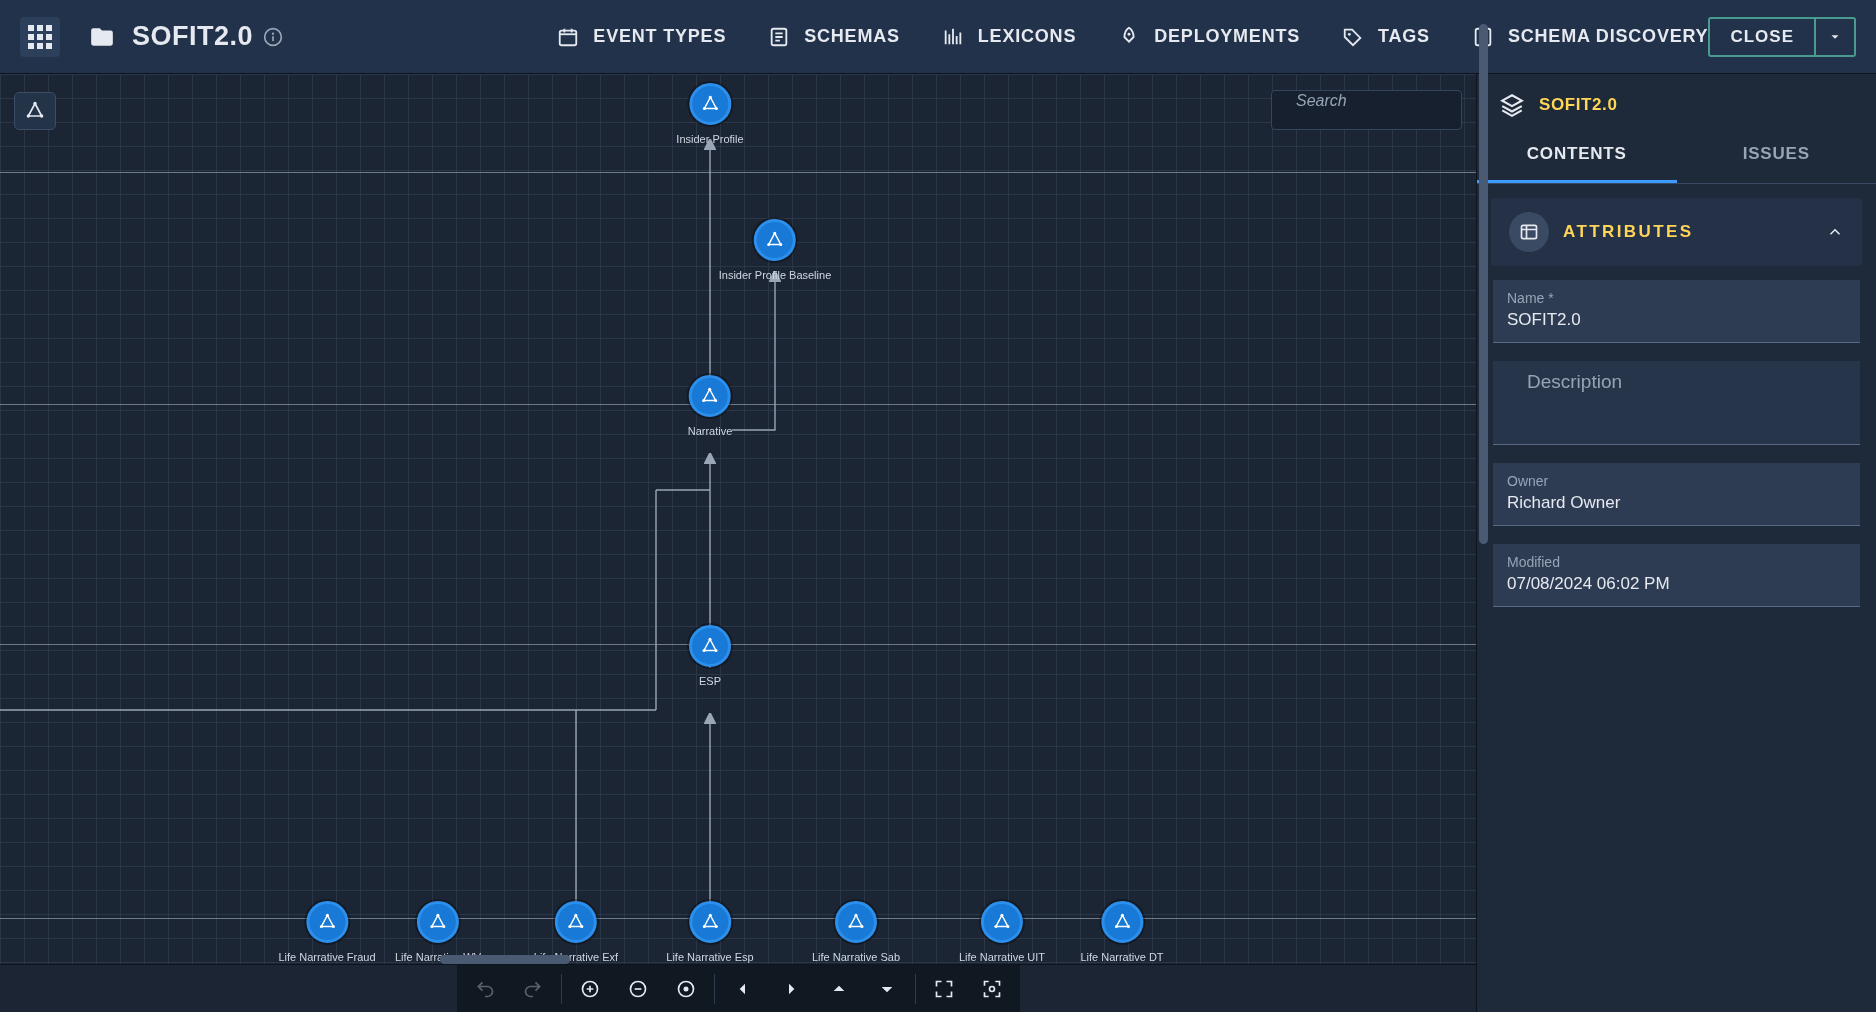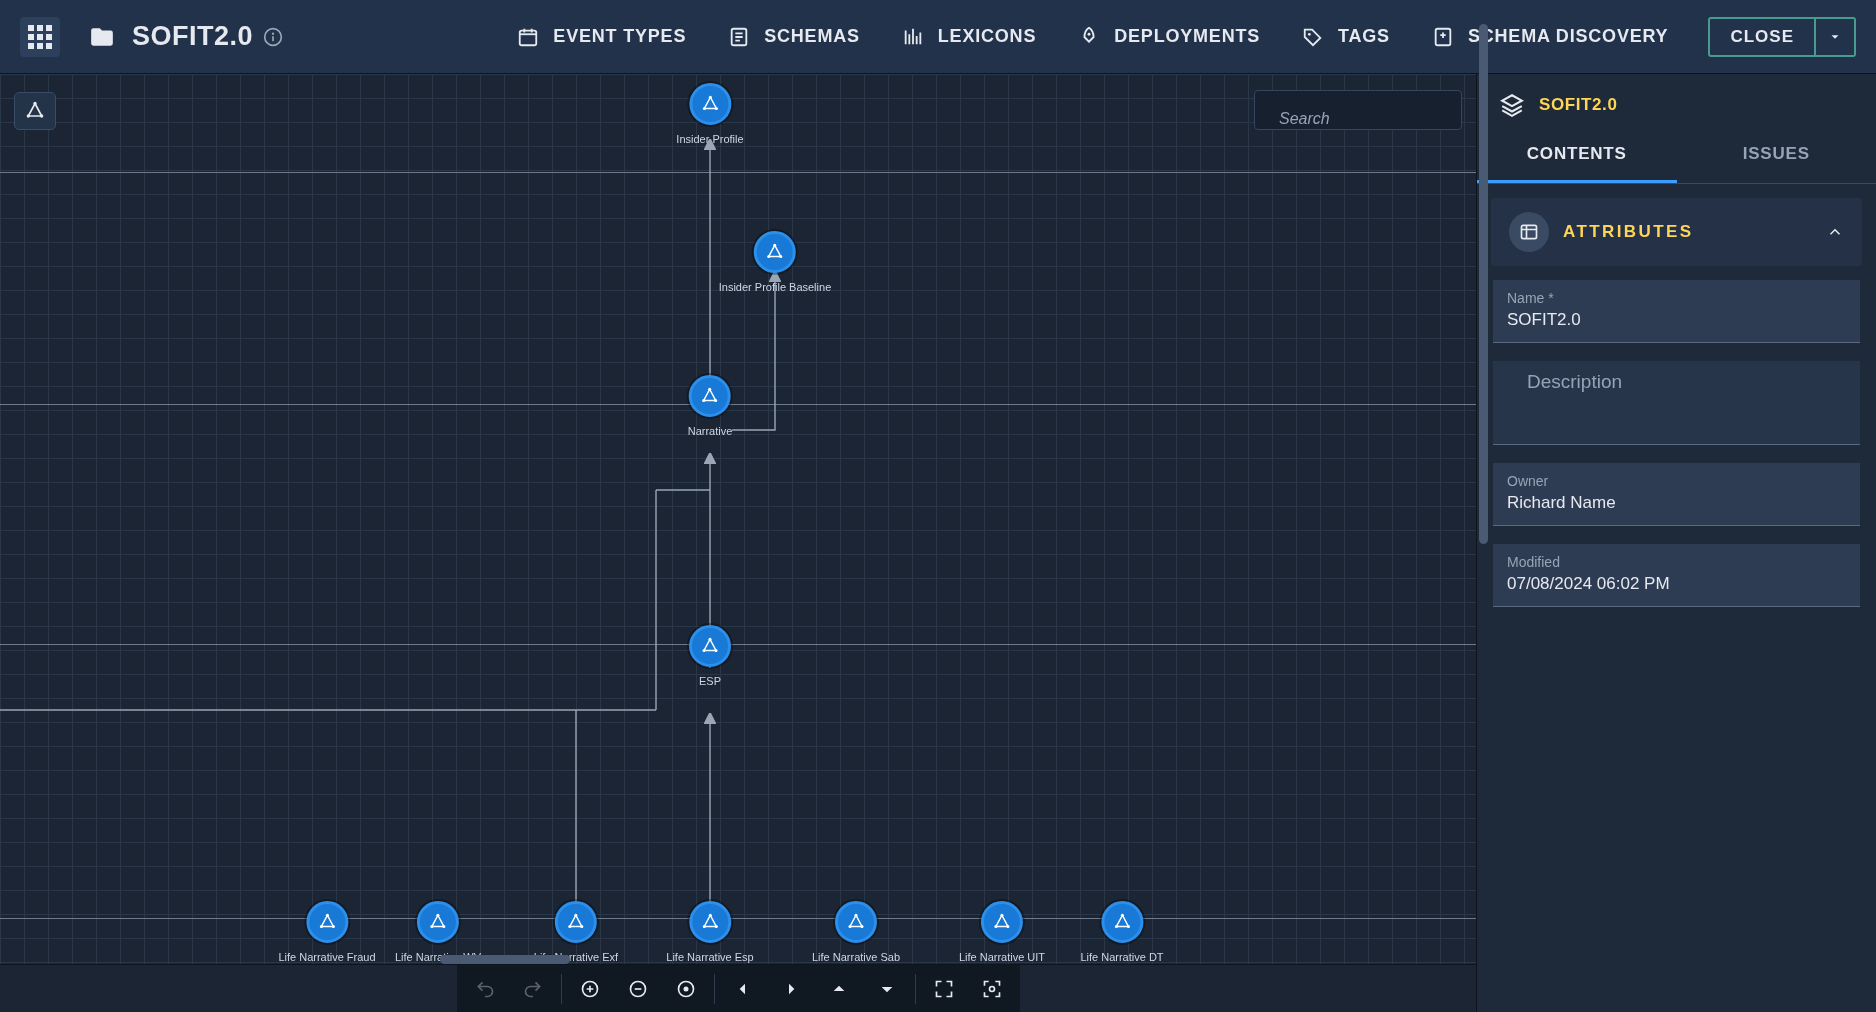--- a/index.html
+++ b/index.html
@@ -27,36 +27,36 @@
   .apps-btn{width:40px;height:40px;background:#2c3f5b;border-radius:4px;display:flex;align-items:center;justify-content:center;margin-right:26px;cursor:pointer;}
   .apps-grid{display:grid;grid-template-columns:repeat(3,6px);grid-template-rows:repeat(3,6px);gap:3px;}
   .apps-grid span{background:#e6e9ef;width:6px;height:6px;}
   .folder-ico{width:32px;height:26px;margin-right:14px;}
   .app-title{font-size:27px;font-weight:600;letter-spacing:.5px;}
   .info-ico{margin-left:10px;opacity:.7;}
   .nav-spacer{flex:1;}
   .nav-items{display:flex;align-items:center;gap:42px;}
   .nav-item{display:flex;gap:14px;font-size:18px;font-weight:600;letter-spacing:.8px;cursor:pointer;}
   .nav-ico{width:22px;height:22px;display:flex;align-items:center;justify-content:center;}
-  .close-grp{display:flex;margin-left:40px;justify-content:flex-end;}
+  .close-grp{display:flex;justify-content:flex-end;}
   .close-btn{border:2px solid var(--close-border);color:var(--text);font-size:17px;font-weight:600;letter-spacing:1px;padding:8px 20px;border-radius:3px 0 0 3px;cursor:pointer;background:transparent;}
   .close-drop{border:2px solid var(--close-border);border-left:none;width:40px;display:flex;align-items:center;justify-content:center;border-radius:0 3px 3px 0;cursor:pointer;}
   
   .main{display:flex;height:calc(1012px - 74px);}
   .canvas-wrap{flex:1;position:relative;overflow:hidden;}
   .side-panel{width:400px;background:var(--bg-panel);border-left:1px solid #0e141d;display:flex;flex-direction:column;}
   
   .grid-bg{position:absolute;inset:0;
     background-image:
       linear-gradient(var(--grid-line) 1px,transparent 1px),
       linear-gradient(90deg,var(--grid-line) 1px,transparent 1px);
     background-size:24px 24px;}
   .h-line{position:absolute;left:0;right:0;height:1px;background:var(--grid-emph);opacity:.6;}
   
-  .search-box{position:absolute;top:16px;right:14px;width:208px;height:40px;background:#16202e;border:1px solid #34455f;border-radius:4px;display:flex;align-items:flex-end;padding:0 12px;gap:10px;}
+  .search-box{position:absolute;top:16px;right:14px;width:191px;height:40px;background:#16202e;border:1px solid #34455f;border-radius:4px;display:flex;align-items:flex-start;padding:0 12px;gap:10px;}
   .search-box input{flex:1;background:transparent;border:none;outline:none;color:var(--text);font-size:16px;font-style:italic;}
   .search-box input::placeholder{color:var(--text-dim);font-style:italic;}
   
   .node{position:absolute;display:flex;flex-direction:column;align-items:center;transform:translate(-50%,-50%);}
   .node .circle{width:42px;height:42px;border-radius:50%;background:var(--blue);border:3px solid var(--blue-bright);display:flex;align-items:center;justify-content:center;box-shadow:0 0 0 2px rgba(0,0,0,.3);}
   .node .nlabel{font-size:11px;color:#cfd7e3;margin-top:8px;white-space:nowrap;text-align:center;}
   .node-ico{width:18px;height:18px;}
   
   .edge{position:absolute;stroke:#9aa6b6;stroke-width:1.4;fill:none;}
   
@@ -234,21 +234,21 @@
       <div class="circle">
           <svg class="node-ico" viewBox="0 0 24 24">
             <path d="M12 3l8 15H4z" fill="none" stroke="#fff" stroke-width="2"></path>
             <circle cx="12" cy="3" r="2" fill="#fff"></circle>
             <circle cx="4" cy="18" r="2" fill="#fff"></circle>
             <circle cx="20" cy="18" r="2" fill="#fff"></circle>
           </svg>
         </div>
       <div class="nlabel">Insider Profile</div>
     </div>
-    <div class="node" style="left:775px;top:188px">
+    <div class="node" style="left:775px;top:176px">
       <div class="circle">
           <svg class="node-ico" viewBox="0 0 24 24">
             <path d="M12 3l8 15H4z" fill="none" stroke="#fff" stroke-width="2"></path>
             <circle cx="12" cy="3" r="2" fill="#fff"></circle>
             <circle cx="4" cy="18" r="2" fill="#fff"></circle>
             <circle cx="20" cy="18" r="2" fill="#fff"></circle>
           </svg>
         </div>
       <div class="nlabel">Insider Profile Baseline</div>
     </div>
@@ -454,21 +454,21 @@
     <div class="sp-fields">
       <div class="field">
         <div class="field-label">Name *</div>
         <div class="field-value">SOFIT2.0</div>
       </div>
       <div class="field darker" style="min-height:84px">
         <div class="field-placeholder">Description</div>
       </div>
       <div class="field">
         <div class="field-label">Owner</div>
-        <div class="field-value">Richard Name</div>
+        <div class="field-value">Richard Owner</div>
       </div>
       <div class="field">
         <div class="field-label">Modified</div>
         <div class="field-value">07/08/2024 06:02 PM</div>
       </div>
     </div>
   </div>
 
   <div class="v-scroll-thumb"></div>
 </div>

